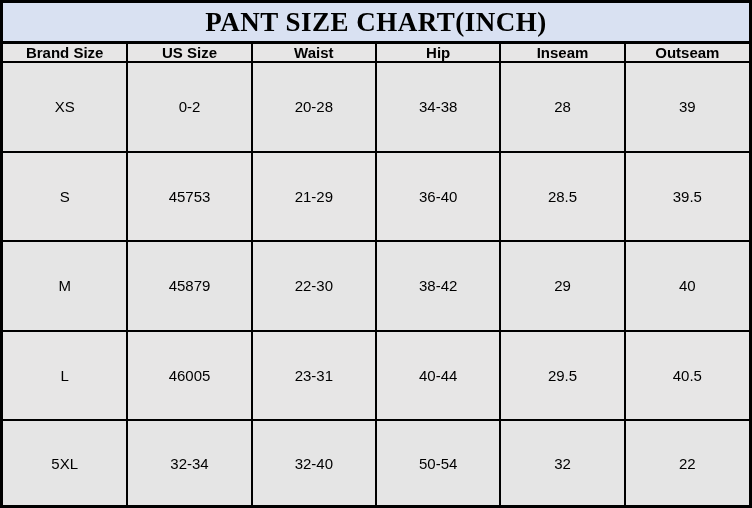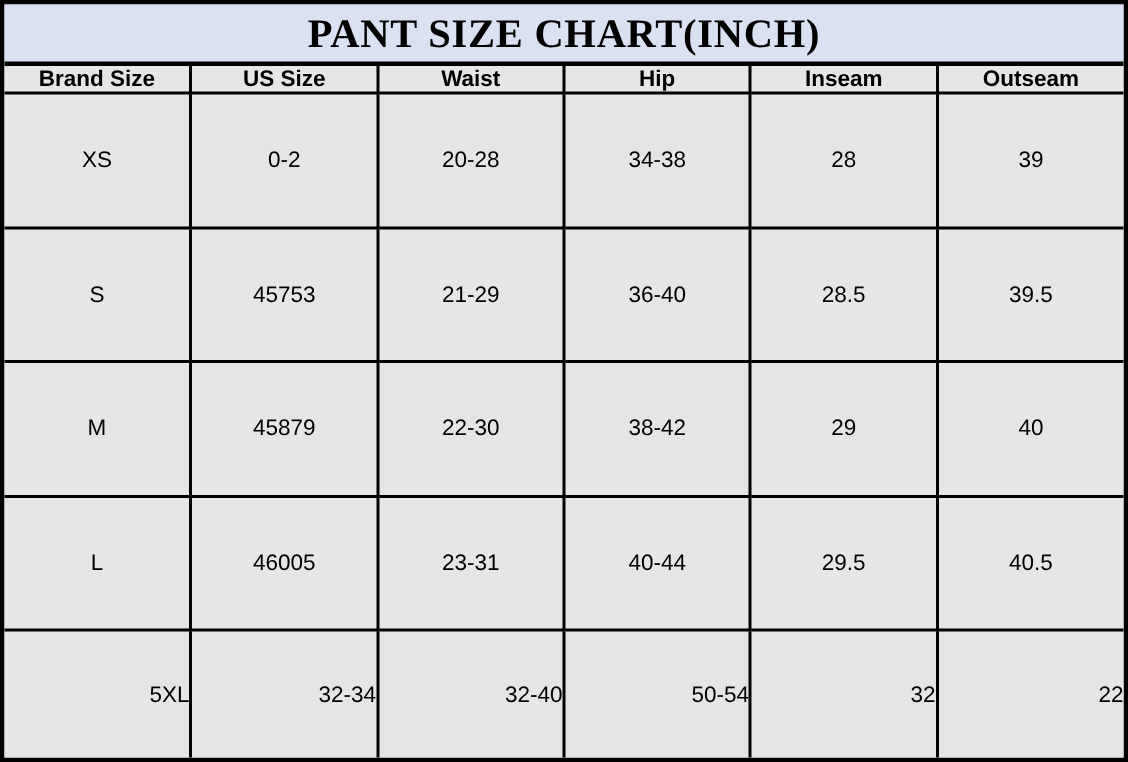--- a/index.html
+++ b/index.html
@@ -57,21 +57,21 @@
     font-size: 15px;
     font-stretch: condensed;
   }
   table.size-table tr.row-even td { background: #e5e5e5; }
   table.size-table tr.row-odd  td { background: #e7e6e6; }
   
   table.size-table tr th:first-child,
   table.size-table tr td:first-child { border-left: 0; }
   table.size-table tr th:last-child,
   table.size-table tr td:last-child { border-right: 0; }
-  table.size-table tr:last-child td { border-bottom: 0; text-align: right; }
+  table.size-table tr:last-child td { border-bottom: 0; }
   table.size-table thead tr th { border-top: 0; margin-top: 19px; }
 </style>
 </head>
 <body>
 
 <div class="chart-wrap">
   <div class="chart-title">PANT SIZE CHART(INCH)</div>
   <table class="size-table">
     <thead>
       <tr>

